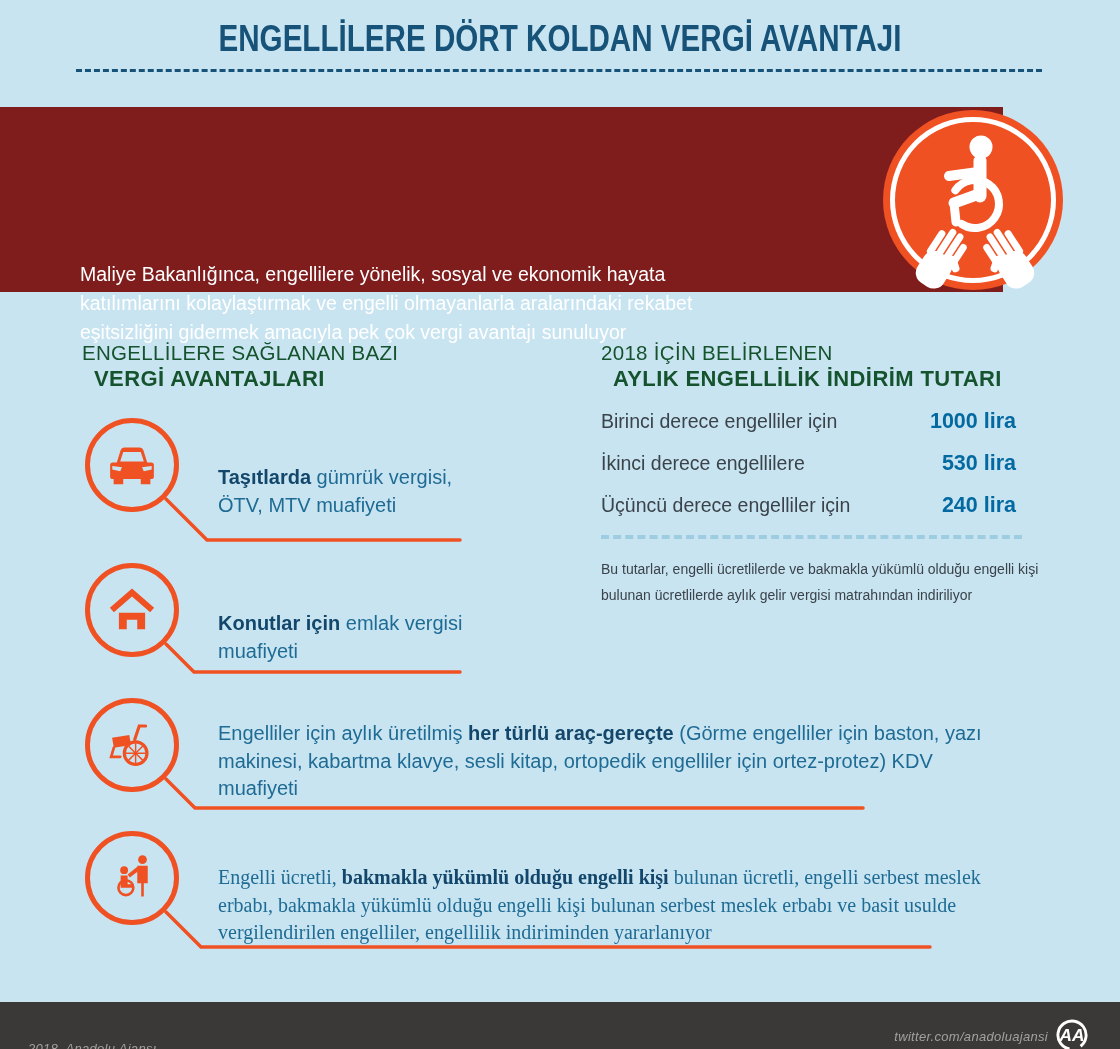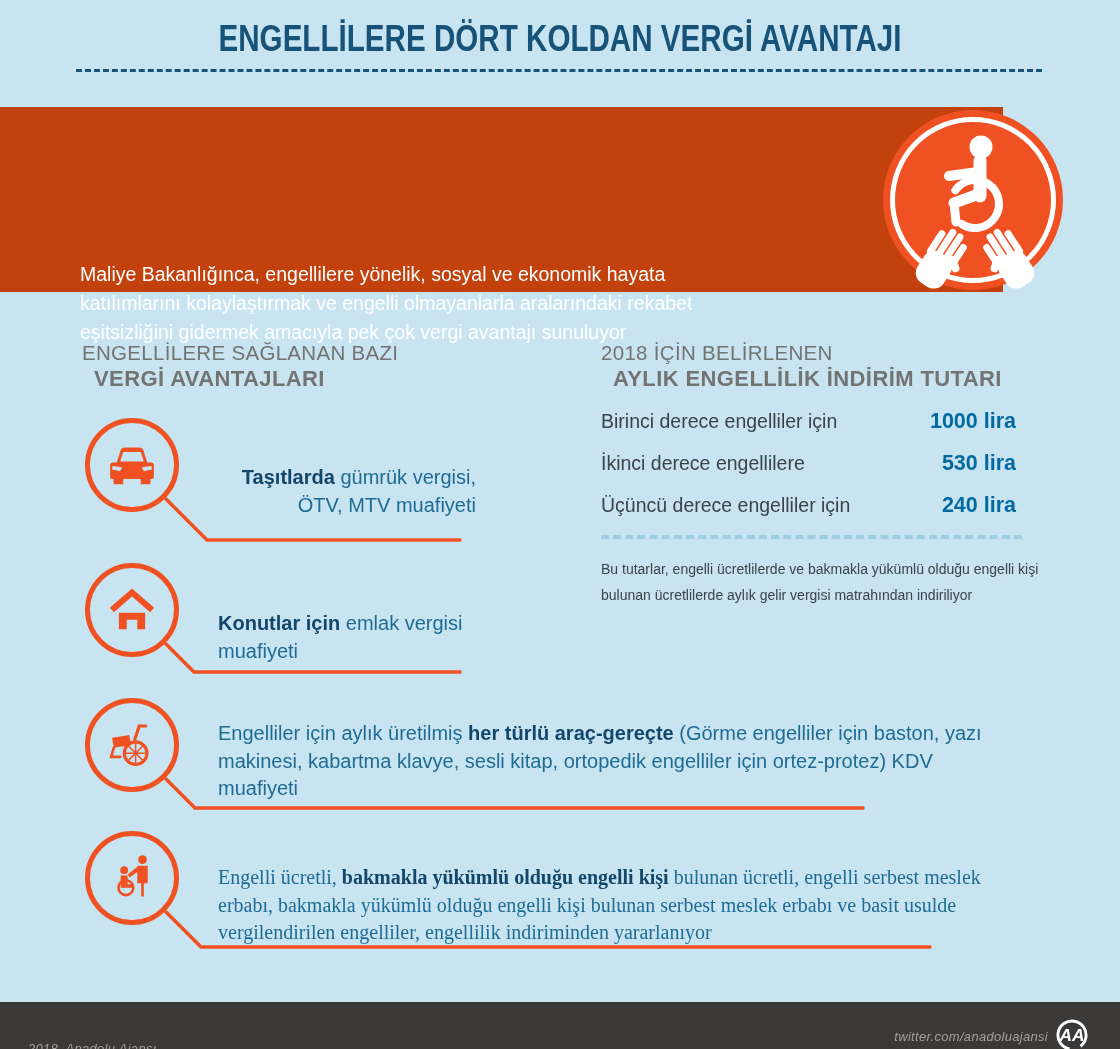--- a/index.html
+++ b/index.html
@@ -12,35 +12,35 @@
   .page-title {
     position:absolute; top:18px; left:0; width:1120px; text-align:center;
     font-size:37px; font-weight:800; color:#175379; letter-spacing:0;
     transform:scaleX(.8); transform-origin:50% 0; white-space:nowrap;
   }
   .title-dashes {
     position:absolute; left:76px; top:69px; width:966px; height:0;
     border-top:3px dashed #175379;
   }
   
-  .banner { position:absolute; left:0; top:107px; width:1003px; height:185px; background:#c2410c; }
+  .banner { position:absolute; left:0; top:107px; width:1003px; height:185px; background:#7f1d1d; }
   .banner-text {
     position:absolute; left:80px; top:153px; color:#ffffff;
     font-size:19.5px; line-height:29px; font-weight:400;
   }
   .banner-badge {
     position:absolute; left:883px; top:110px; width:180px; height:180px;
     border-radius:50%; background:#f05123;
   }
   .banner-badge .ring {
     position:absolute; inset:7px; border:5px solid #ffffff; border-radius:50%;
   }
   .banner-badge svg { position:absolute; inset:0; }
   
-  .sec-heading { position:absolute; color:#737373; font-size:20.5px; line-height:26px; letter-spacing:.3px; }
+  .sec-heading { position:absolute; color:#14532d; font-size:20.5px; line-height:26px; letter-spacing:.3px; }
   .sec-heading .l2 { font-weight:800; font-size:22px; letter-spacing:.4px;margin-left:12px; }
   .heading-left  { left:82px;  top:340px; }
   .heading-right { left:601px; top:340px; }
   
   .rates { position:absolute; left:601px; top:409px; width:415px; }
   .rate-row { display:flex; justify-content:space-between; align-items:baseline; margin-bottom:17px; }
   .rate-label { color:#3a434a; font-size:19.5px; line-height:24px; }
   .rate-value { color:#0369a1; font-size:21.5px; font-weight:800; }
   .rates-dashes {
     position:absolute; left:601px; top:535px; width:421px; height:0;
@@ -52,21 +52,21 @@
   }
   
   .item-circle {
     position:absolute; width:94px; height:94px; border:5px solid #f05123;
     border-radius:50%; display:flex; align-items:center; justify-content:center;
   }
   .c1 { left:85px; top:418px; } .c2 { left:85px; top:563px; }
   .c3 { left:85px; top:698px; } .c4 { left:85px; top:831px; }
   .item-text { position:absolute; color:#1e6b94; font-size:20px; line-height:27.5px; }
   .item-text .b { font-weight:800; color:#12476b; }
-  .t1 { left:218px; top:464px; width:258px;text-align:right; }
+  .t1 { left:218px; top:464px; width:258px; }
   .t2 { left:218px; top:610px; width:258px; }
   .t3 { left:218px; top:720px; width:795px; }
   .t4 { left:218px; top:864px; width:795px;font-family:Liberation Serif, serif; }
   .connectors { position:absolute; left:0; top:0; pointer-events:none; }
   
   .footer {
     position:absolute; left:0; top:1002px; width:1120px; height:54px;
     background:#3b3937; display:flex; align-items:flex-end;
     justify-content:space-between; padding:0 28px;
   }

